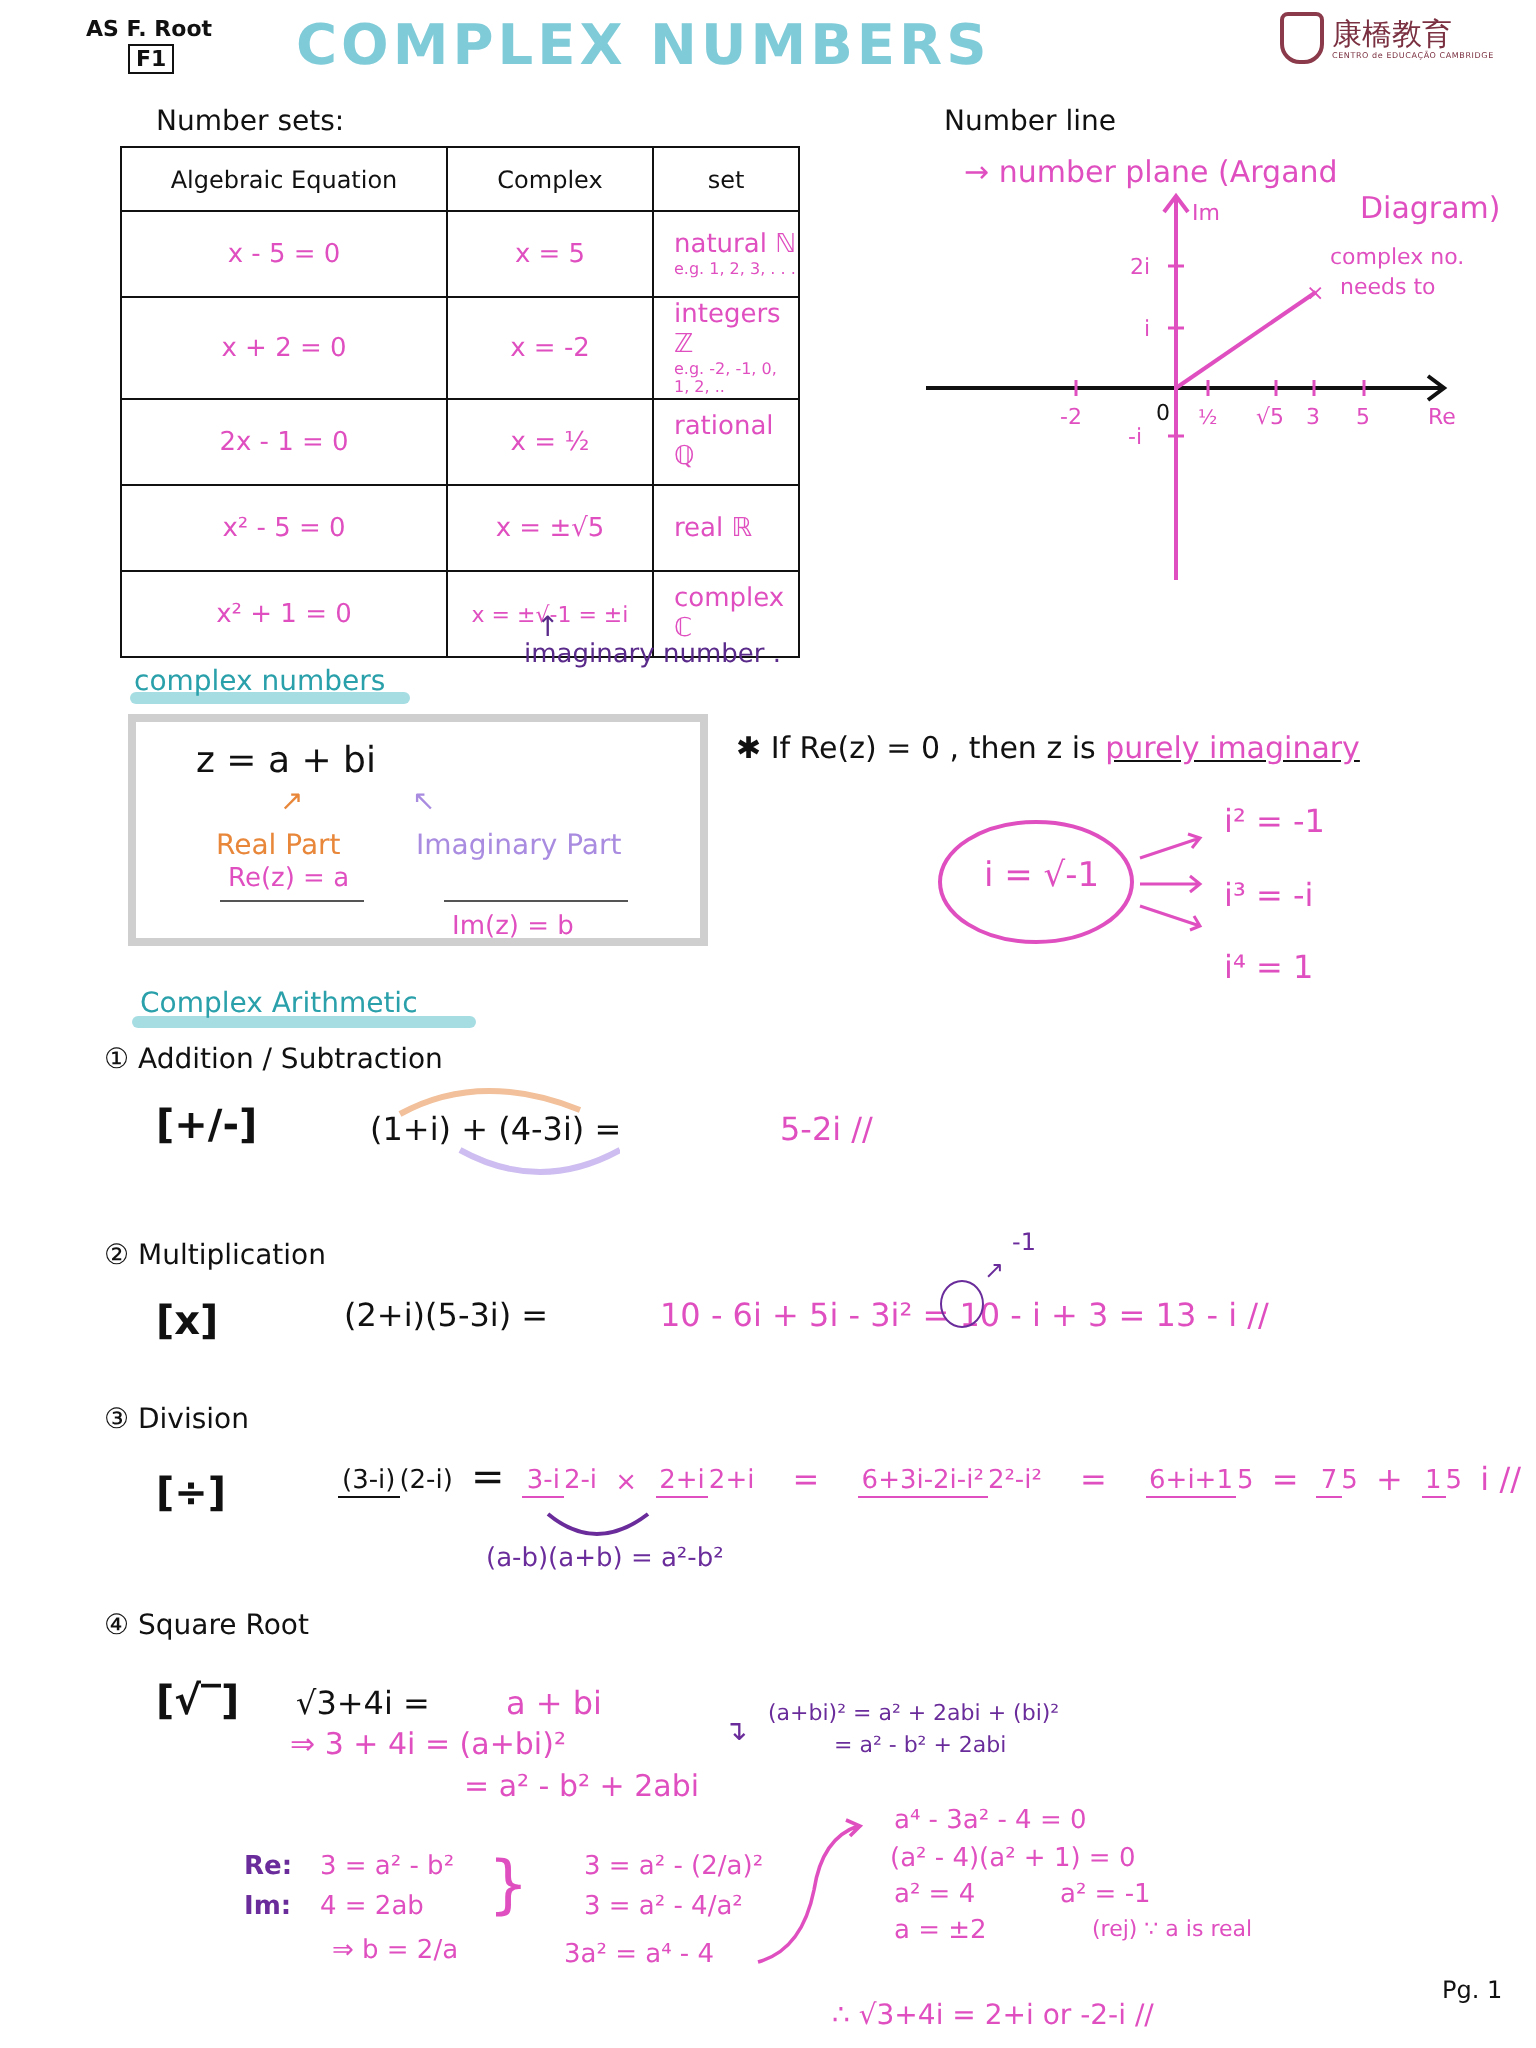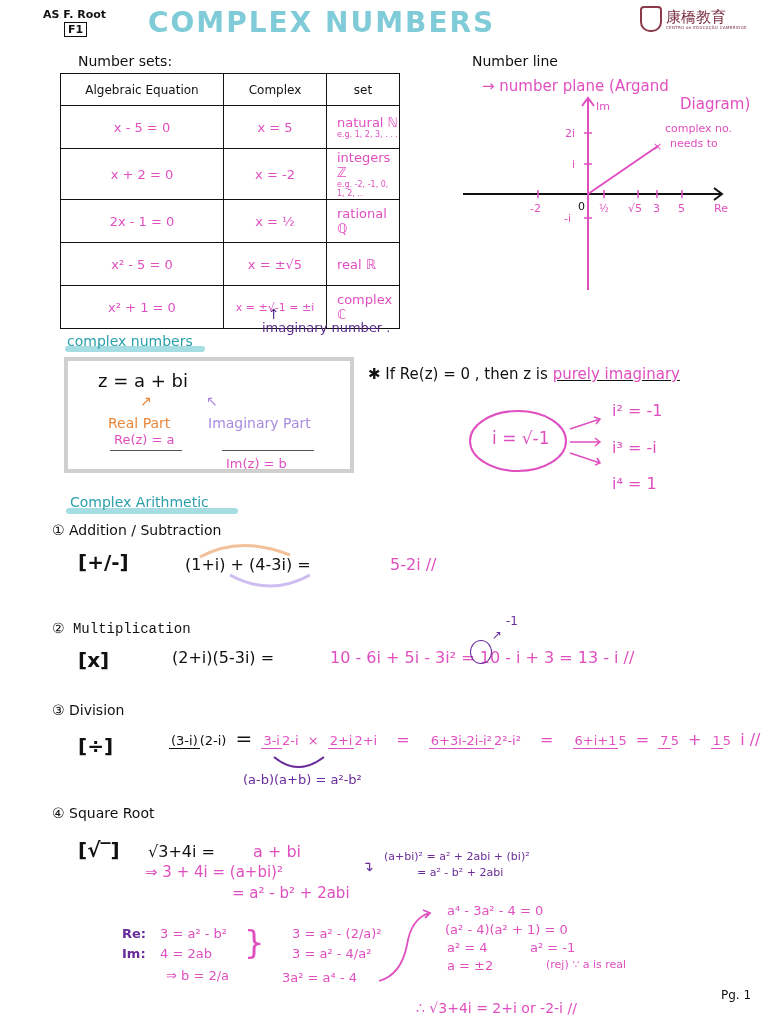--- a/index.html
+++ b/index.html
@@ -197,21 +197,21 @@
 
 <div class="op-title" style="top:522px;">① Addition / Subtraction</div>
 <div class="op-sym" style="top:550px;">[+/-]</div>
 <svg class="abs" style="left:190px;top:535px;" width="120" height="60">
   <path d="M10 22 Q50 0 100 20" fill="none" stroke="#f2c09a" stroke-width="3"></path>
   <path d="M40 40 Q80 62 120 40" fill="none" stroke="#cdbdf0" stroke-width="3"></path>
 </svg>
 <div class="expr" style="left:185px;top:555px;">(1+i) + (4-3i) =</div>
 <div class="expr pink" style="left:390px;top:555px;">5-2i //</div>
 
-<div class="op-title" style="top:620px;font-family:Liberation Mono, monospace;">② Multiplication</div>
+<div class="op-title" style="top:620px;">② Multiplication</div>
 <div class="op-sym" style="top:648px;">[x]</div>
 <div class="expr" style="left:172px;top:648px;">(2+i)(5-3i) =</div>
 <div class="expr pink" style="left:330px;top:648px;">10 - 6i + 5i - 3i² = 10 - i + 3 = 13 - i //</div>
 <div class="abs purple" style="left:470px;top:640px;width:20px;height:22px;border:1.5px solid #6a2c9a;border-radius:50%;"></div>
 <div class="abs purple" style="left:492px;top:628px;font-size:12px;">↗</div>
 <div class="abs purple" style="left:506px;top:614px;font-size:12px;">-1</div>
 
 <div class="op-title" style="top:702px;">③ Division</div>
 <div class="op-sym" style="top:734px;">[÷]</div>
 <div class="expr" style="left:165px;top:726px;">

